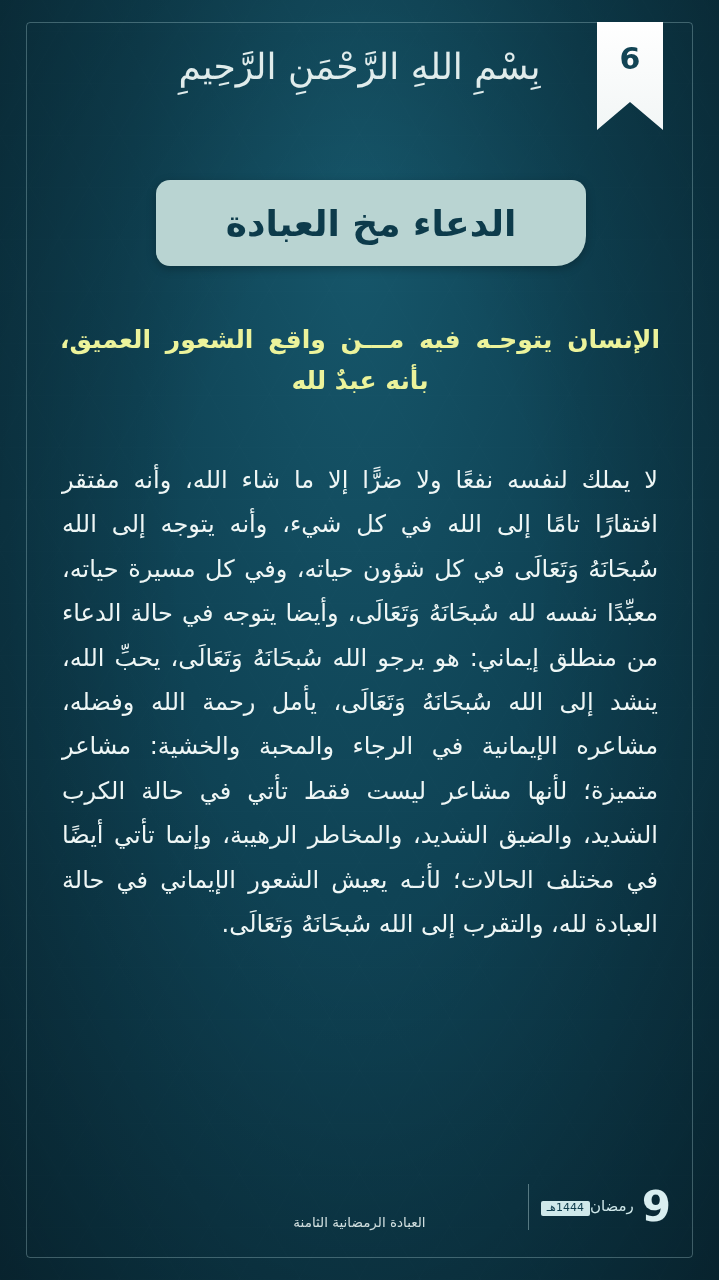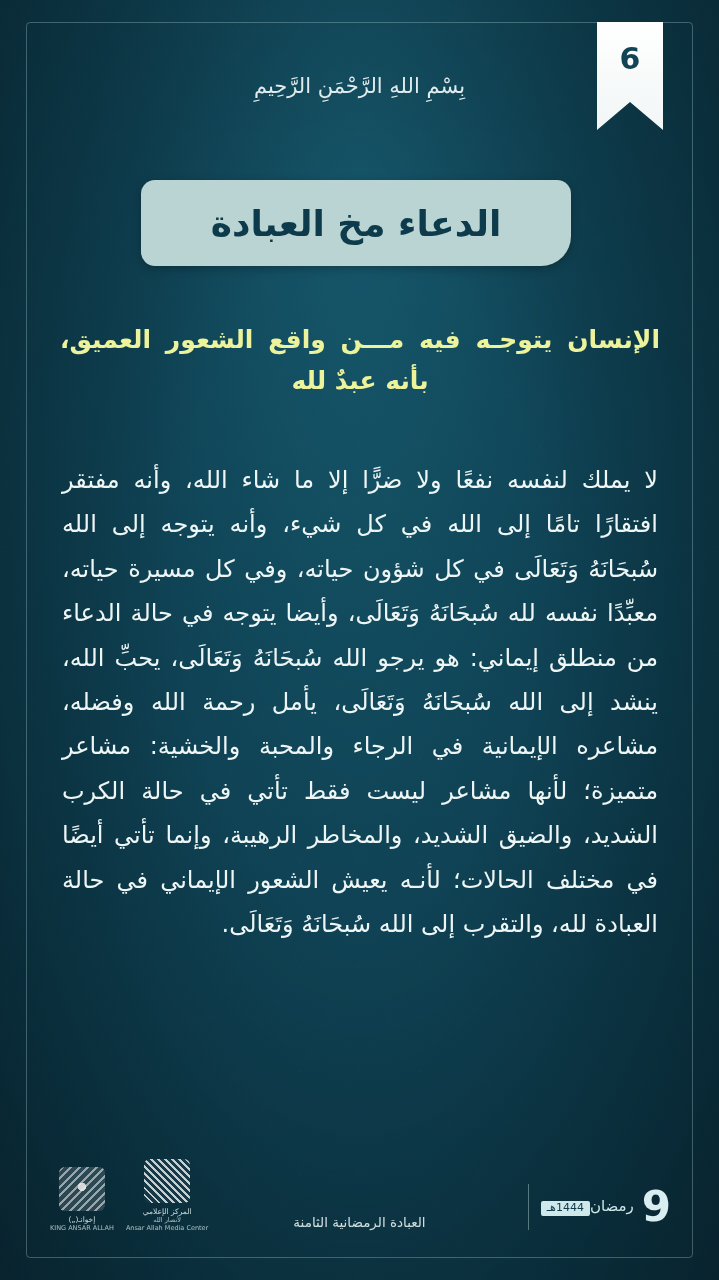--- a/index.html
+++ b/index.html
@@ -68,36 +68,36 @@
   .ribbon-num {
     font-size: 30px;
     font-weight: bold;
     color: #124455;
     line-height: 1;
   }
 
   
   .basmala {
     position: absolute;
-    top: 74px;
+    top: 46px;
     left: 0;
     right: 0;
     text-align: center;
     color: #e9f3f2;
-    font-size: 21px;
+    font-size: 36px;
     font-family: "DejaVu Serif", "Liberation Serif", serif;
     letter-spacing: 1px;
     opacity: 0.96;
   }
 
   
   .title-plate {
     position: absolute;
     top: 180px;
-    left: 141px;
+    left: 156px;
     width: 430px;
     height: 86px;
     background: #b9d4d2;
     border-radius: 14px 14px 30px 14px;
     display: flex;
     align-items: center;
     justify-content: center;
     box-shadow: 0 3px 10px rgba(0,0,0,0.25);
   }
   .title-plate .t {
@@ -261,33 +261,20 @@
   <div class="title-plate">
     <span class="t">الدعاء مخ العبادة</span>
   </div>
 
   <div class="lead">الإنسان يتوجـه فيه مـــن واقع الشعور العميق، بأنه عبدٌ لله</div>
 
   <div class="body-text">لا يملك لنفسه نفعًا ولا ضرًّا إلا ما شاء الله، وأنه مفتقر افتقارًا تامًا إلى الله في كل شيء، وأنه يتوجه إلى الله سُبحَانَهُ وَتَعَالَى في كل شؤون حياته، وفي كل مسيرة حياته، معبِّدًا نفسه لله سُبحَانَهُ وَتَعَالَى، وأيضا يتوجه في حالة الدعاء من منطلق إيماني: هو يرجو الله سُبحَانَهُ وَتَعَالَى، يحبِّ الله، ينشد إلى الله سُبحَانَهُ وَتَعَالَى، يأمل رحمة الله وفضله، مشاعره الإيمانية في الرجاء والمحبة والخشية: مشاعر متميزة؛ لأنها مشاعر ليست فقط تأتي في حالة الكرب الشديد، والضيق الشديد، والمخاطر الرهيبة، وإنما تأتي أيضًا في مختلف الحالات؛ لأنـه يعيش الشعور الإيماني في حالة العبادة لله، والتقرب إلى الله سُبحَانَهُ وَتَعَالَى.</div>
 
   <div class="footer">
 
-    <div class="footer-left">
-      <div class="logo-box">
-        <div class="logo-mark"></div>
-        <div class="logo-cap">المركز الإعلامي</div>
-        <div class="logo-sub">لأنصار الله</div>
-        <div class="logo-sub">Ansar Allah Media Center</div>
-      </div>
-      <div class="logo-box">
-        <div class="logo-mark alt"></div>
-        <div class="logo-cap">إخوانـ(„)</div>
-        <div class="logo-sub">KING ANSAR ALLAH</div>
-      </div>
-    </div>
 
     <div class="footer-center">
       <div class="lecture">العبادة الرمضانية الثامنة</div>
     </div>
 
     <div class="footer-right">
       <div class="date-day">9</div>
       <div class="date-stack">
         <div class="date-month">رمضان</div>
         <div class="date-year">1444هـ</div>

